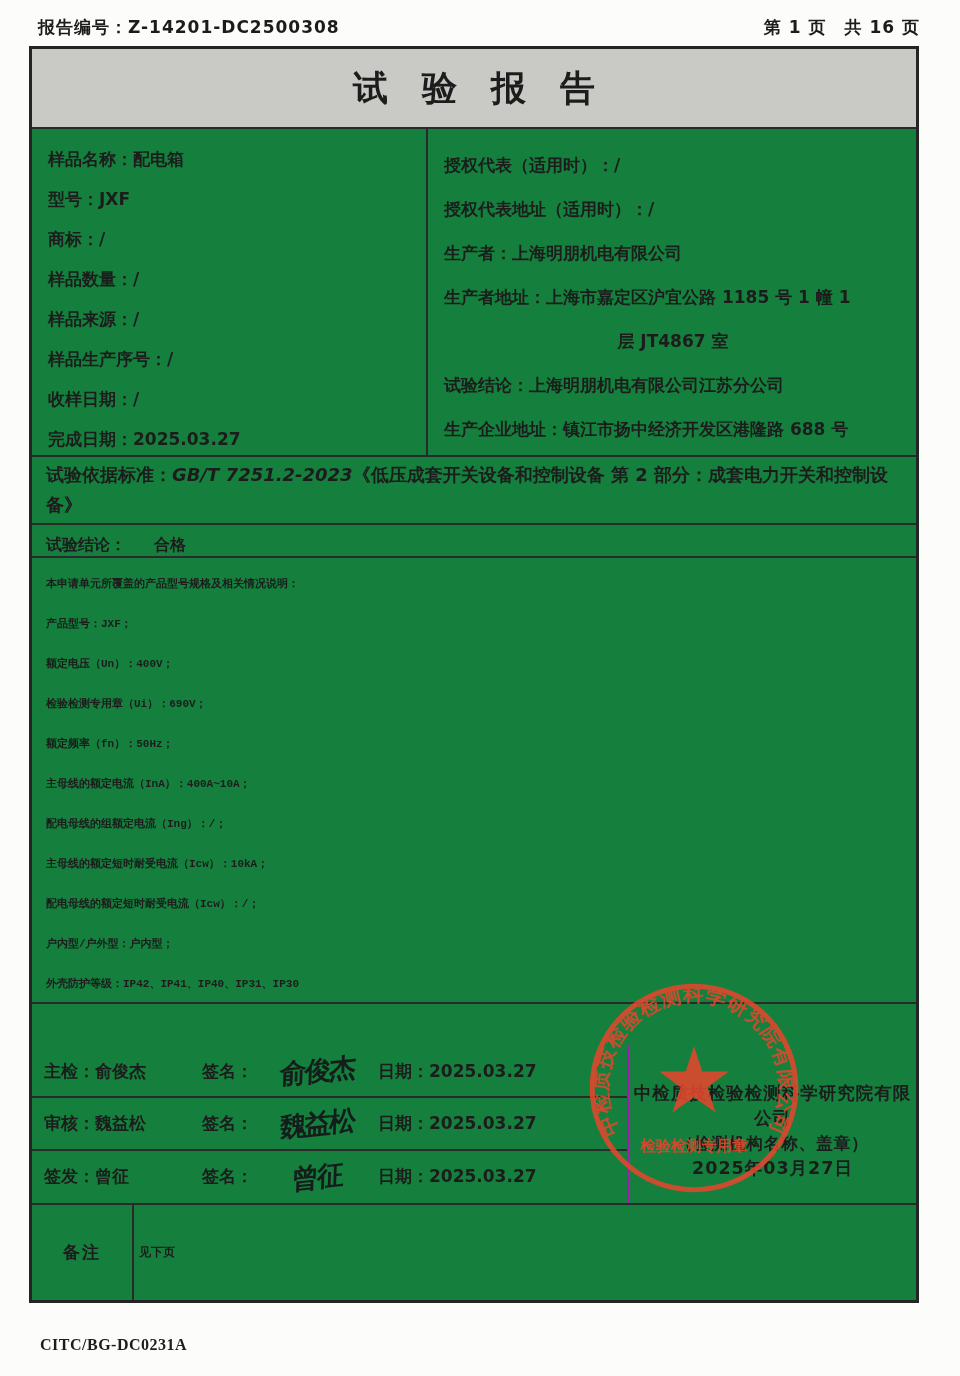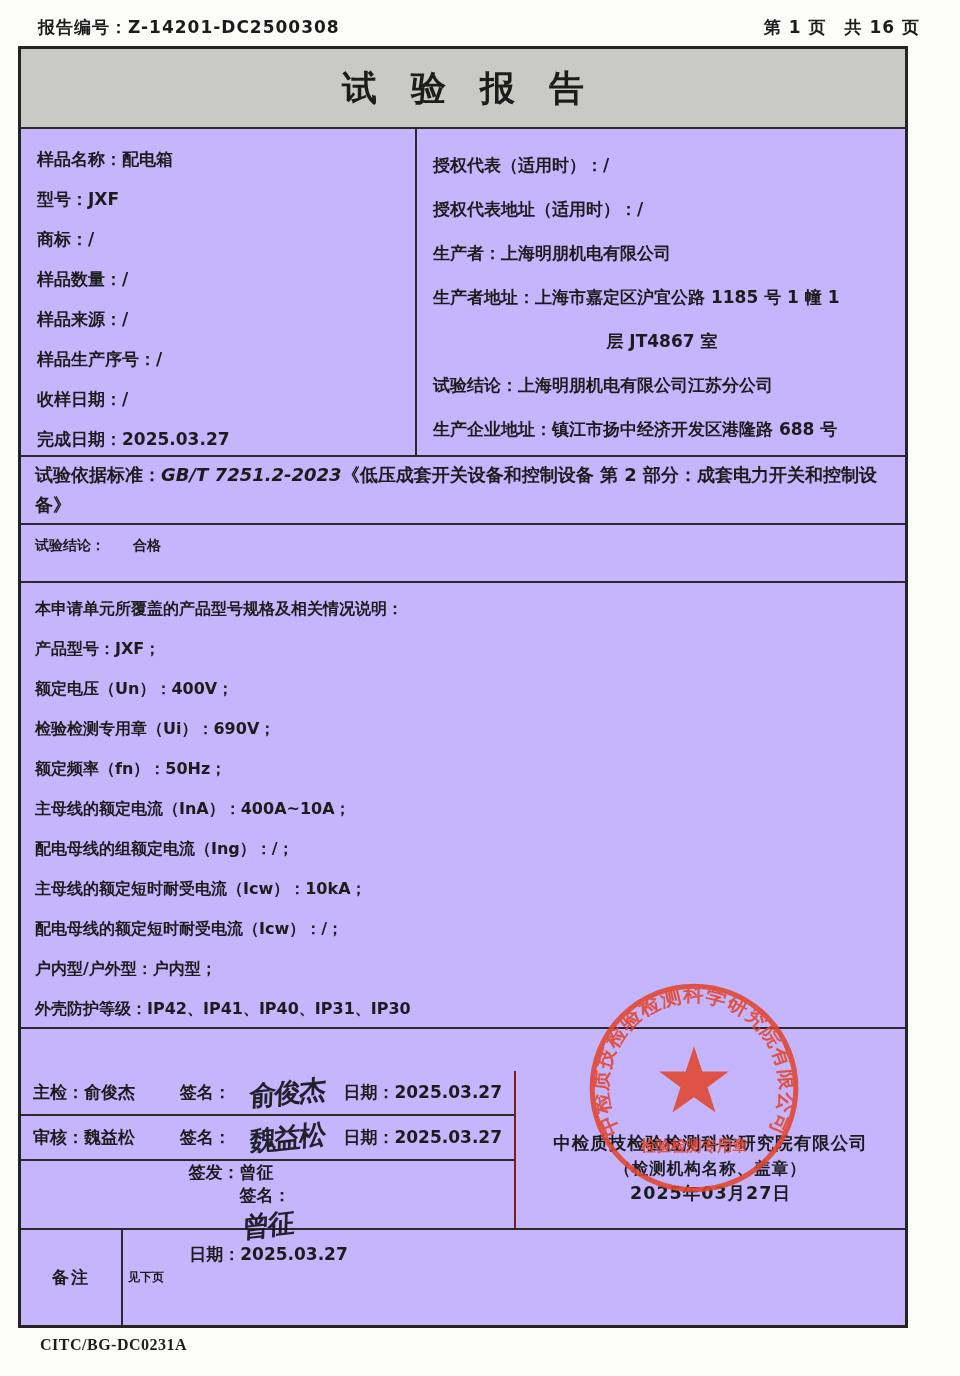--- a/index.html
+++ b/index.html
@@ -20,24 +20,24 @@
     position: absolute;
     top: 16px; left: 38px; right: 40px;
     display: flex;
     justify-content: space-between;
     font-size: 17px;
     letter-spacing: 1px;
     align-items: flex-end;
   }
   .doc-table {
     position: absolute;
-    top: 46px; left: 18px;
+    top: 46px; left: 29px;
     width: 890px;
     border: 3px solid #242424;
-    background: #c4b5fd;
+    background: #15803d;
   }
   .row { border-bottom: 2px solid #2a2a2a; }
   .row:last-child { border-bottom: none; }
 
   
   .title-bar {
     height: 80px;
     background: #c9c9c6;
     display: flex;
     align-items: center;
@@ -66,45 +66,45 @@
   .standard-section {
     height: 68px;
     padding: 3px 14px;
     font-size: 18px;
     line-height: 30px;
   }
   .standard-section .std-code { font-style: italic; }
 
   
   .conclusion-section {
-    height: 58px;
+    height: 33px;
     padding: 0 14px;
-    font-size: 14px;
+    font-size: 16px;
     line-height: 40px;
     display: flex;
   }
   .conclusion-section .conclusion-value { margin-left: 28px; text-align: right; }
 
   
   .details-section { height: 446px; padding: 6px 14px 0 14px; }
-  .details-section .detail-line { line-height: 40px; font-size: 16px; white-space: nowrap; }
+  .details-section .detail-line { line-height: 40px; font-size: 11px; white-space: nowrap; font-family: Liberation Mono, monospace; }
 
   
   .sign-section { display: flex; height: 201px; }
-  .sign-left { width: 495px; border-right: 2px solid #7f1d1d; display: flex; flex-direction: column; margin-top: 42px; }
+  .sign-left { width: 597px; border-right: 2px solid #a21caf; display: flex; flex-direction: column; margin-top: 42px; }
   .sign-row {
     height: 67px;
     border-bottom: 2px solid #2a2a2a;
     display: flex;
     align-items: center;
     padding: 0 12px;
     font-size: 17px;
     position: relative;
   }
-  .sign-row:last-child { border-bottom: none; flex-direction: column; }
+  .sign-row:last-child { border-bottom: none; }
   .sign-role { width: 158px; white-space: nowrap; }
   .sign-label { width: 56px; }
   .handwriting {
     width: 118px;
     text-align: center;
     font-size: 27px;
     font-weight: 700;
     color: #15151a;
     transform: rotate(-6deg) skewX(-8deg);
     letter-spacing: -2px;

